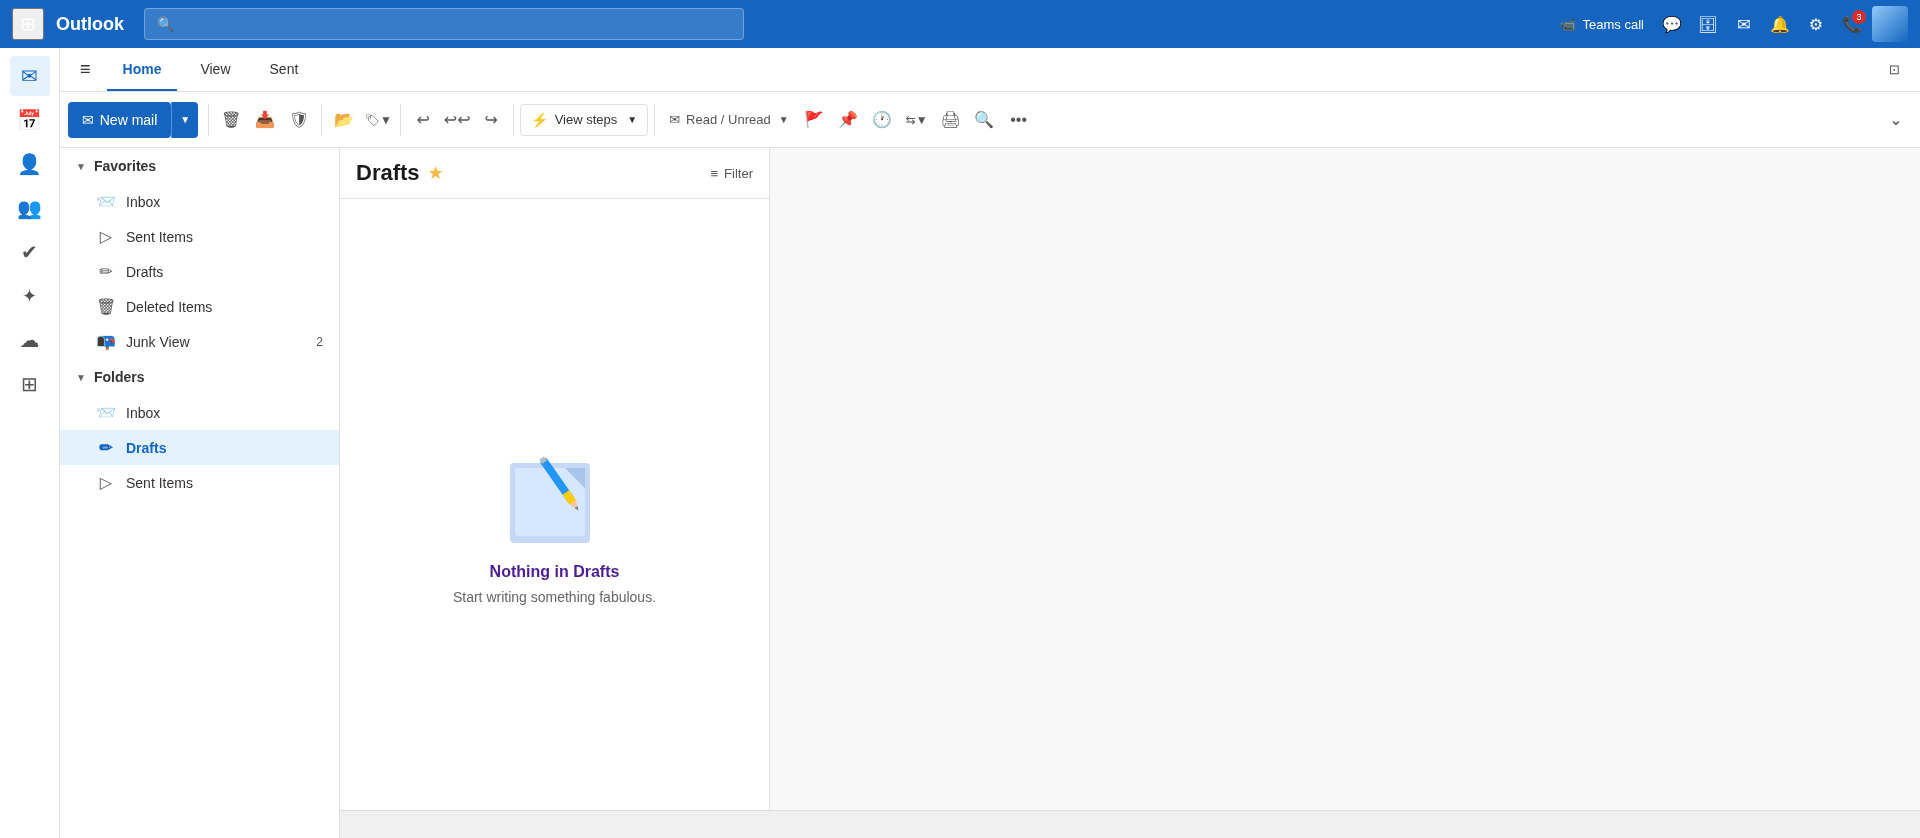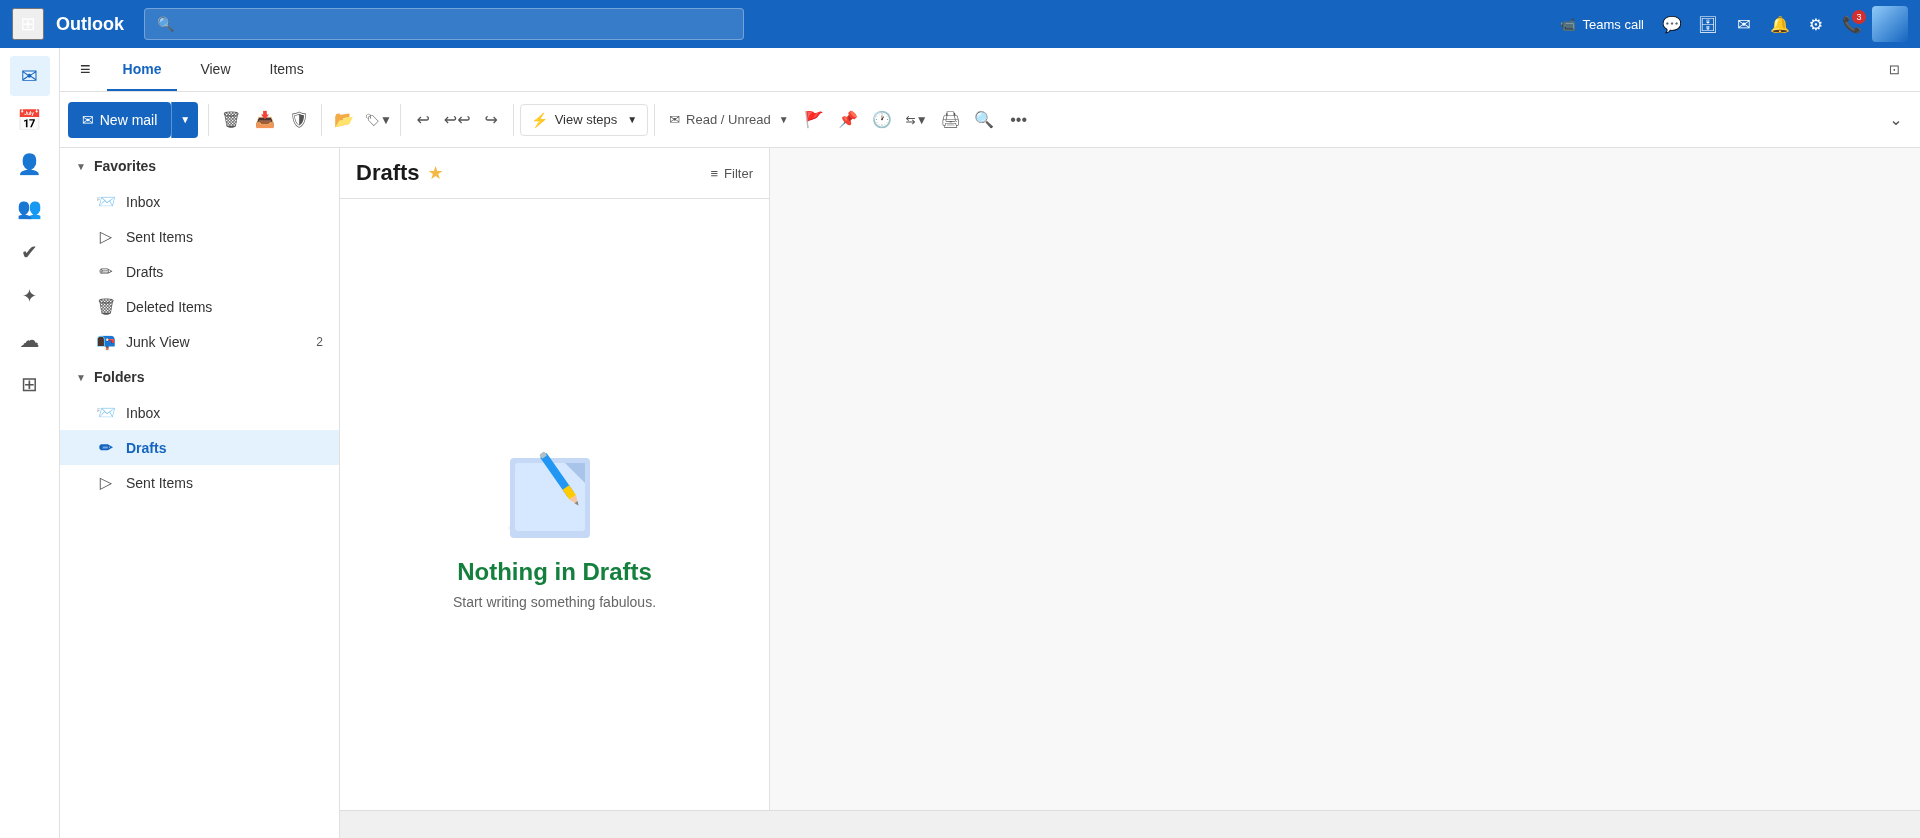--- a/index.html
+++ b/index.html
@@ -162,21 +162,21 @@
       padding: 40px;
     }
 
     
     .reading-pane {
       flex: 1; background: #f8f8f8;
     }
 
     
     .drafts-svg { width: 130px; height: 130px; }
-    .empty-title { font-size: 24px; font-weight: 600; color: #15803d; margin-bottom: 8px; }
+    .empty-title { font-size: 16px; font-weight: 600; color: #4c1d95; margin-bottom: 8px; }
     .empty-subtitle { font-size: 14px; color: #666; }
 
     
     .status-bar {
       position: fixed; bottom: 0; left: 60px; right: 0; height: 28px;
       background: #f0f0f0; border-top: 1px solid #ddd;
       display: flex; align-items: center; padding: 0 12px; font-size: 12px; color: #555;
     }
   </style>
 </head>
@@ -250,21 +250,21 @@
 <div class="secondary-nav">
   <button class="hamburger-btn">≡</button>
   <div class="nav-tabs">
     <div class="nav-tab active">
       <span>Home</span>
     </div>
     <div class="nav-tab">
       <span>View</span>
     </div>
     <div class="nav-tab">
-      <span>Items</span>
+      <span>Sent</span>
     </div>
   </div>
   <div style="margin-left:auto; display:flex; gap:8px;">
     <button class="expand-collapse">⊡</button>
   </div>
 </div>
 
 <div class="ribbon">
 
   <div style="display:flex; align-items:center; margin-right:4px;">

